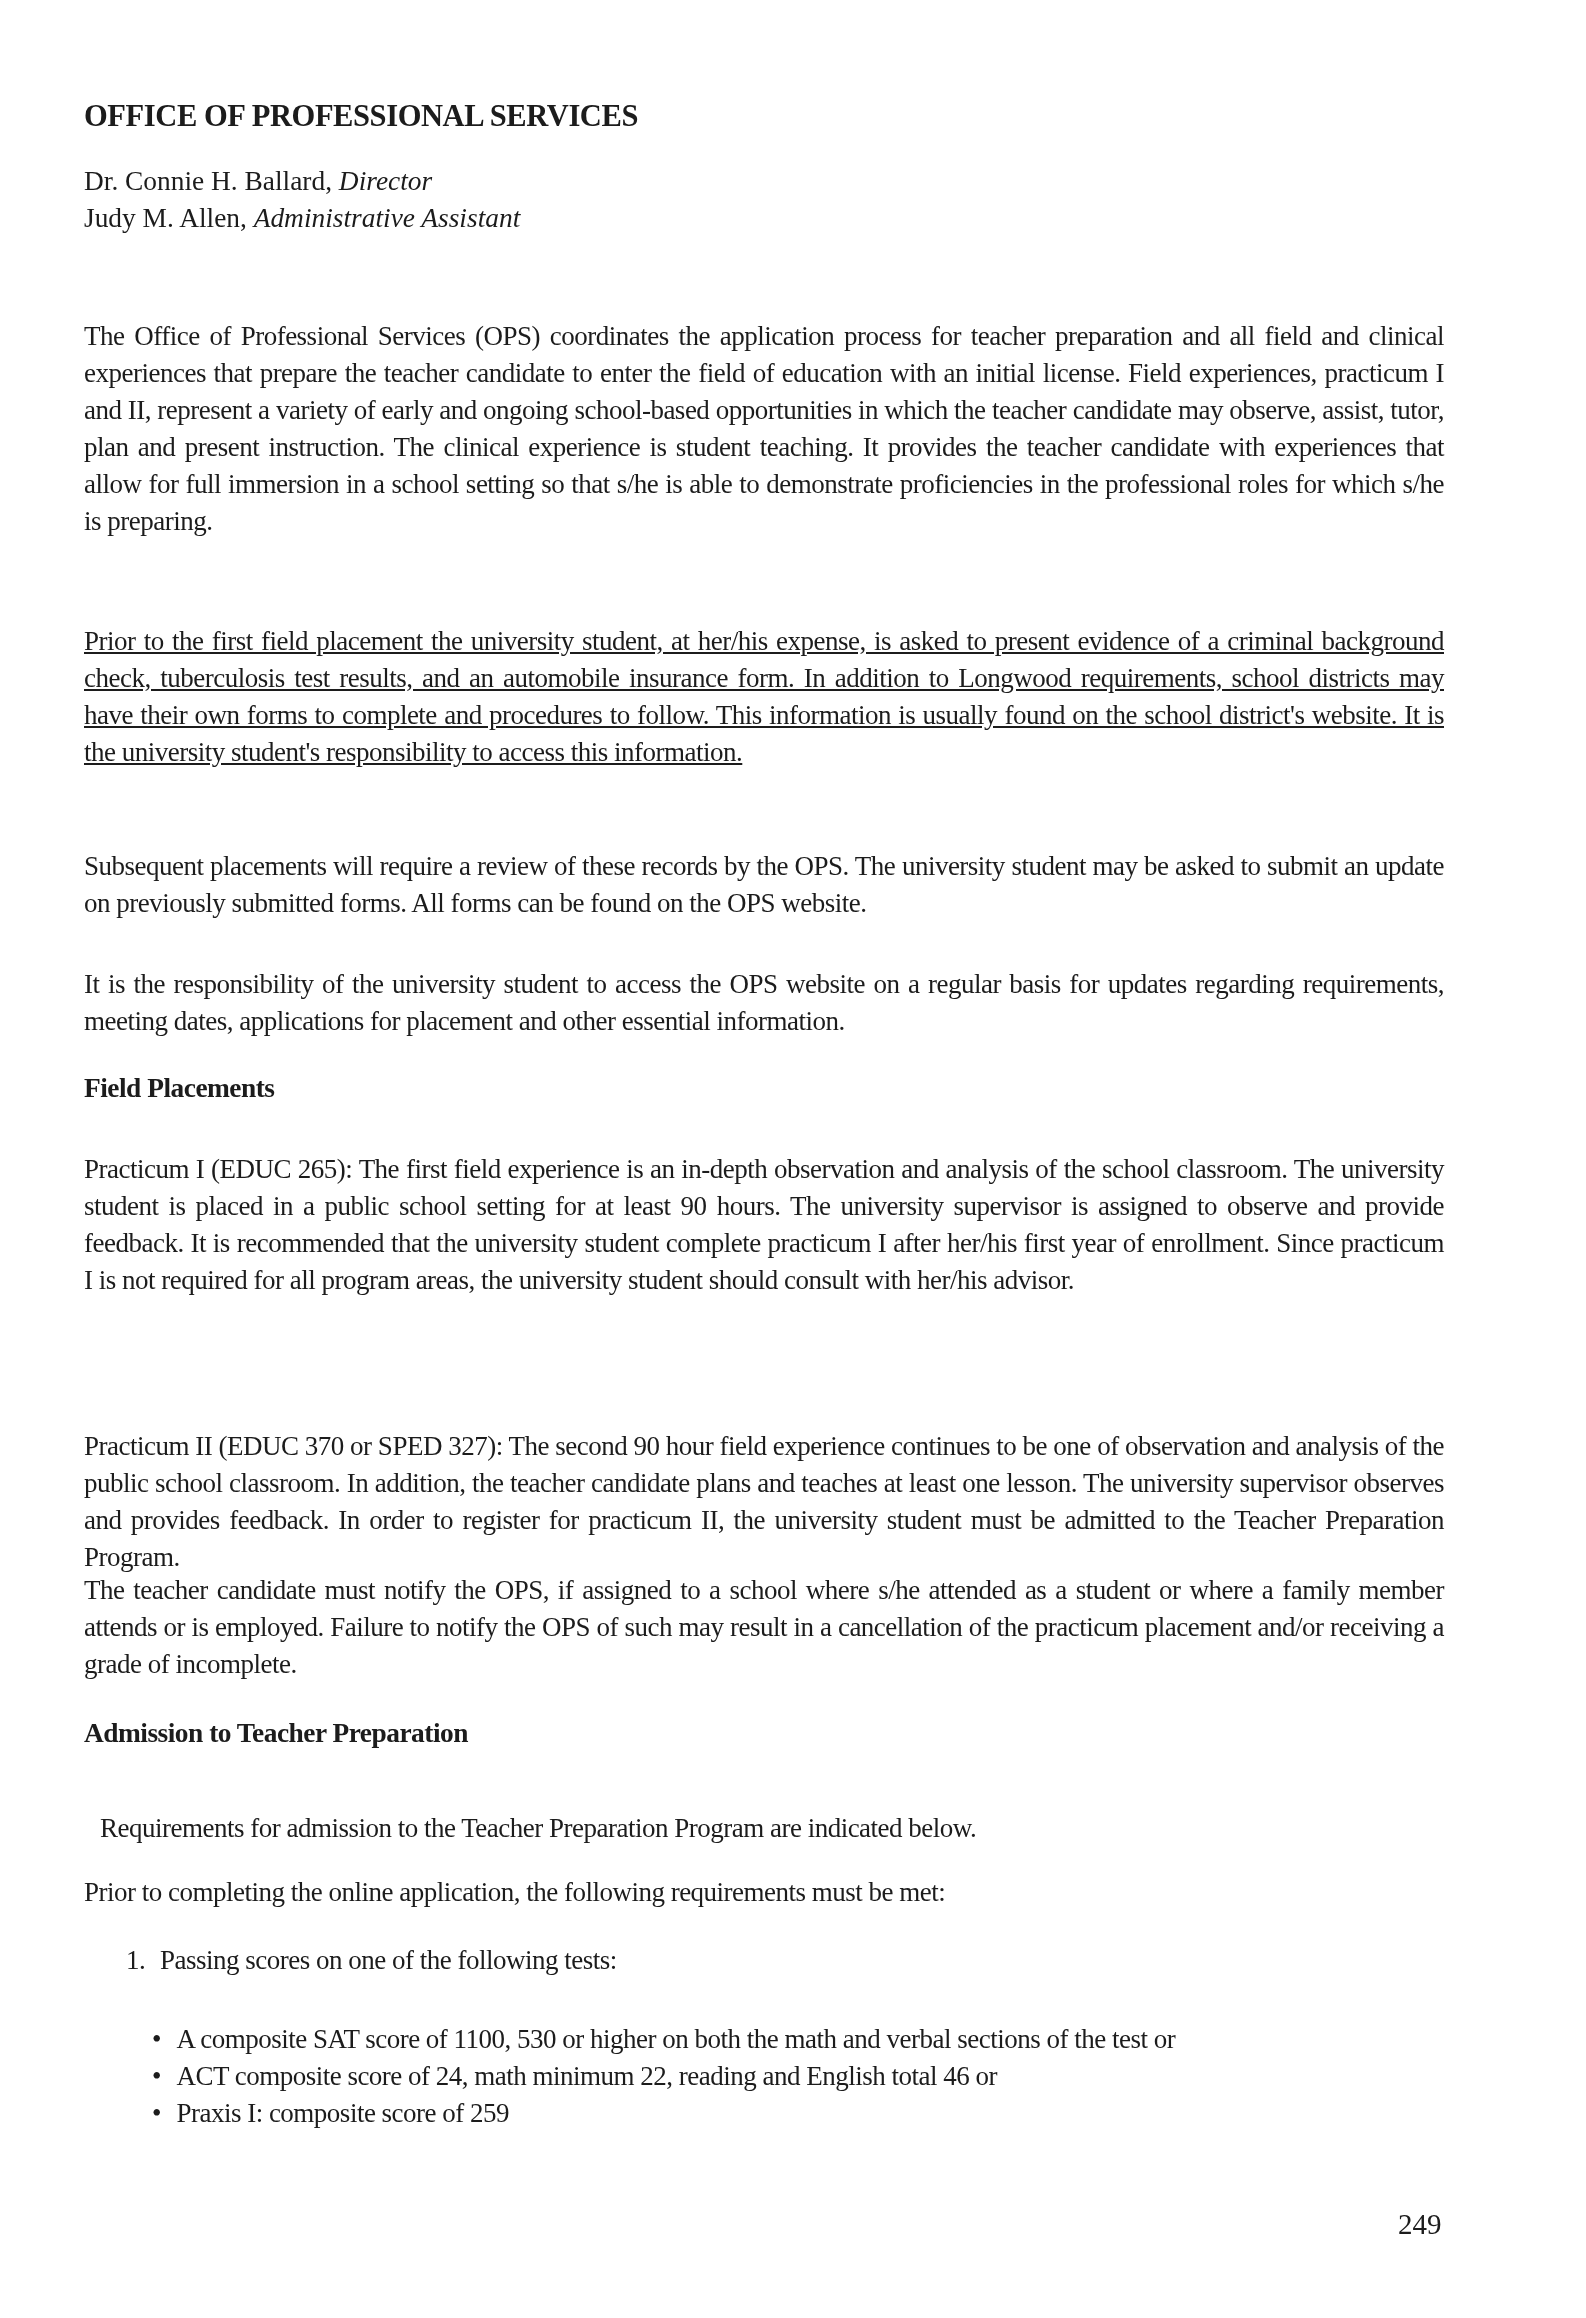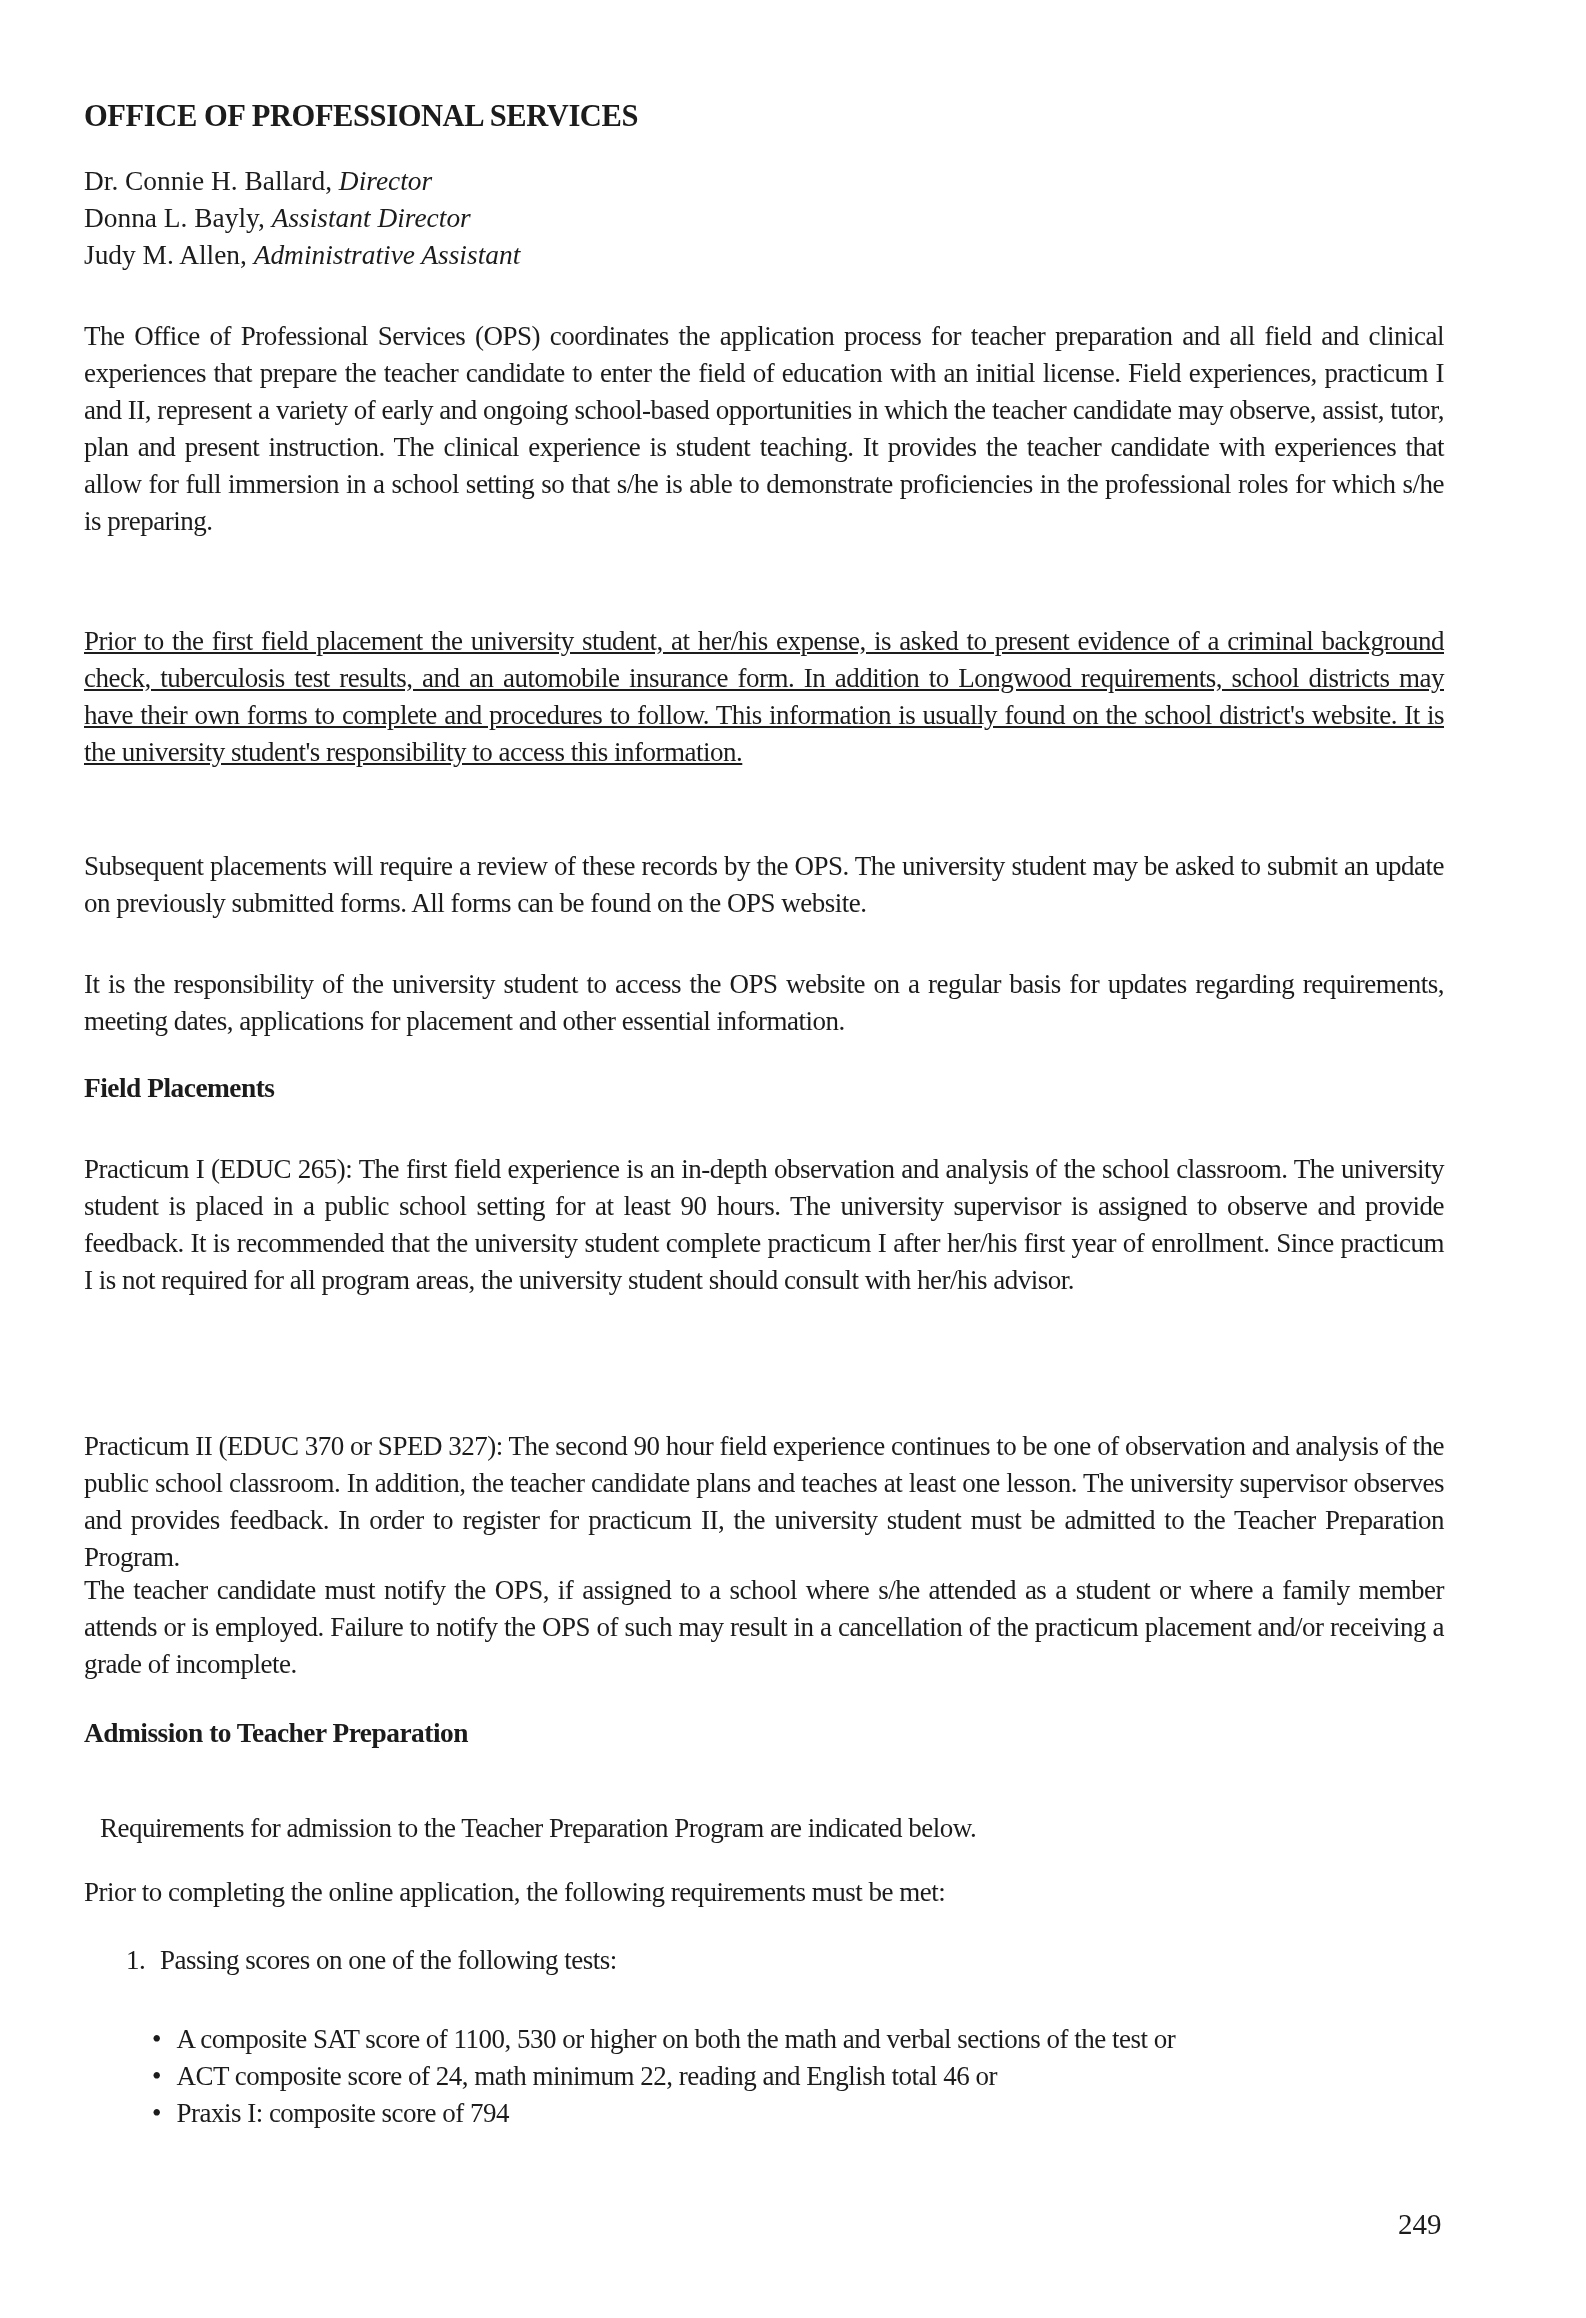--- a/index.html
+++ b/index.html
@@ -31,21 +31,20 @@
   .bullets li .dot { position: absolute; left: 0; top: 0; }
   .pagenum { position: absolute; top: 2208px; left: 1398px; font-size: 29px; }
 </style>
 </head>
 <body>
 
 <div class="abs title">OFFICE OF PROFESSIONAL SERVICES</div>
 
 <div class="abs staff">
   <span class="line"><span>Dr. Connie H. Ballard, </span><i>Director</i></span>
-  <span class="line"><span>Donna L. Bayly, </span><i>Assistant Director</i></span>
   <span class="line"><span>Judy M. Allen, </span><i>Administrative Assistant</i></span>
 </div>
 
 <p class="abs para p1" style="margin:0">The Office of Professional Services (OPS) coordinates the application process for teacher preparation and all field and clinical experiences that prepare the teacher candidate to enter the field of education with an initial license. Field experiences, practicum I and II, represent a variety of early and ongoing school-based opportunities in which the teacher candidate may observe, assist, tutor, plan and present instruction.  The clinical experience is student teaching. It provides the teacher candidate with experiences that allow for full immersion in a school setting so that s/he is able to demonstrate proficiencies in the professional roles for which s/he is preparing.</p>
 <p class="abs para p2" style="margin:0">Prior to the first field placement the university student, at her/his expense, is asked to present evidence of a criminal background check, tuberculosis test results, and an automobile insurance form. In addition to Longwood requirements, school districts may have their own forms to complete and procedures to follow.  This information is usually found on the school district's website. It is the university student's responsibility to access this information.</p>
 <p class="abs para p3" style="margin:0">Subsequent placements will require a review of these records by the OPS. The university student may be asked to submit an update on previously submitted forms. All forms can be found on the OPS website.</p>
 <p class="abs para p4" style="margin:0">It is the responsibility of the university student to access the OPS website on a regular basis for updates regarding requirements, meeting dates, applications for placement and other essential information.</p>
 
 <div class="abs h2 h-field">Field Placements</div>
 <p class="abs para p5" style="margin:0">Practicum I (EDUC 265):  The first field experience is an in-depth observation and analysis of the school classroom.  The university student is placed in a public school setting for at least 90 hours.  The university supervisor is assigned to observe and provide feedback. It is recommended that the university student complete practicum I after her/his first year of enrollment. Since practicum I is not required for all program areas, the university student should consult with her/his advisor.</p>
@@ -56,17 +55,17 @@
 <p class="abs para p8" style="margin:16px">Requirements for admission to the Teacher Preparation Program are indicated below.</p>
 <p class="abs para p9" style="margin:0">Prior to completing the online application, the following requirements must be met:</p>
 
 <div class="abs num-item">
   <span class="n">1.</span><span>Passing scores on one of the following tests:</span>
 </div>
 
 <ul class="abs bullets">
   <li><span class="dot">•</span><span>A composite SAT score of 1100, 530 or higher on both the math and verbal sections of the test or</span></li>
   <li><span class="dot">•</span><span>ACT composite score of 24, math minimum 22, reading and English total 46 or</span></li>
-  <li><span class="dot">•</span><span>Praxis I: composite score of 794</span></li>
+  <li><span class="dot">•</span><span>Praxis I: composite score of 259</span></li>
 </ul>
 
 <div class="pagenum">249</div>
 
 
 </body></html>

